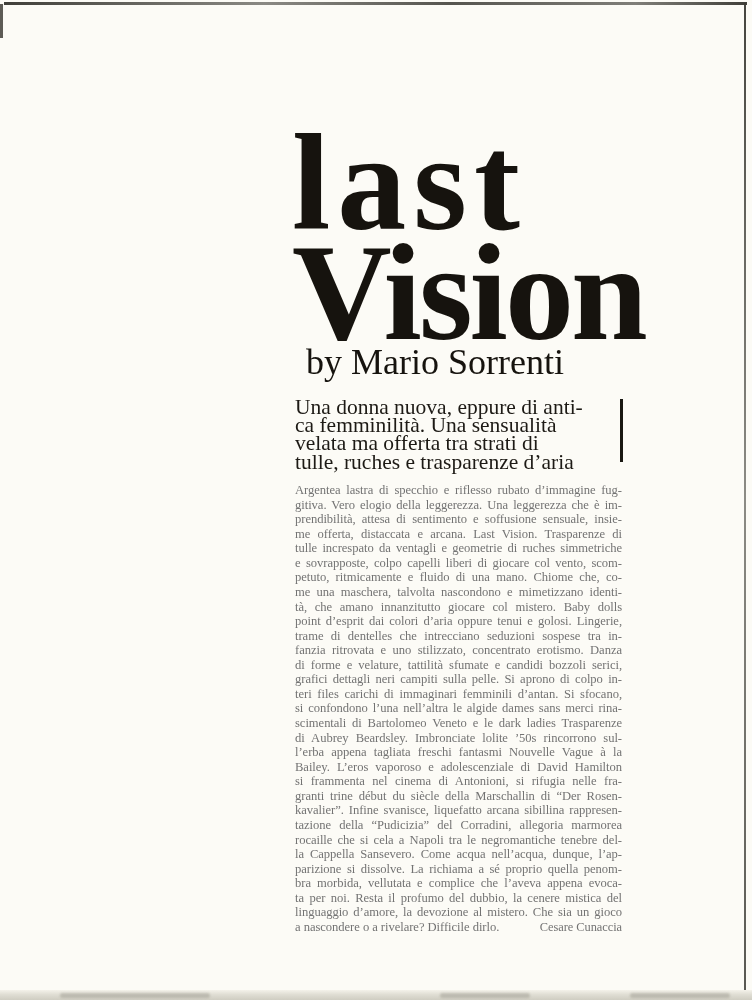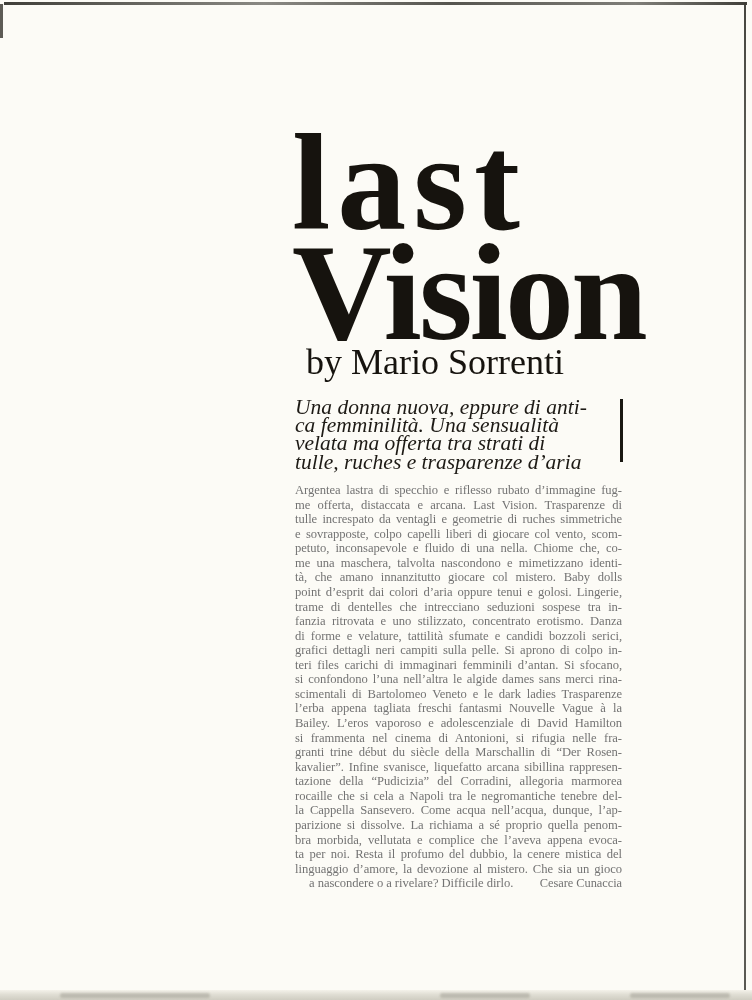--- a/index.html
+++ b/index.html
@@ -58,21 +58,20 @@
     position:absolute;left:306px;top:344px;
     font-size:36px;line-height:36px;
     color:var(--title-ink);white-space:nowrap;
   }
 
   
   .standfirst{
     position:absolute;left:295px;top:398px;width:322px;
     font-size:21.5px;line-height:18.2px;
     color:#1d1a15;
-    font-style:italic;
   }
   .standfirst-line{white-space:nowrap;}
   .standfirst-rule{
     position:absolute;left:620px;top:399px;width:2.5px;height:63px;
     background:#191712;
   }
 
   
   .body-copy{
     position:absolute;left:295px;top:483px;width:327px;
@@ -81,21 +80,20 @@
     letter-spacing:-0.05px;
   }
   .body-line{
     white-space:nowrap;
     text-align:justify;
     text-align-last:justify;
   }
   .body-close{
     display:flex;justify-content:space-between;align-items:center;
     white-space:nowrap;
-    margin-left:14px;
   }
   .body-close .author{font-size:12.4px;}
 </style>
 </head>
 <body>
 
 <div class="page">
 
   <div class="scan-top-edge"></div>
   <div class="scan-right-edge"></div>
@@ -112,34 +110,37 @@
       <div class="standfirst-line">Una donna nuova, eppure di anti-</div>
       <div class="standfirst-line">ca femminilità. Una sensualità</div>
       <div class="standfirst-line">velata ma offerta tra strati di</div>
       <div class="standfirst-line">tulle, ruches e trasparenze d’aria</div>
     </div>
   <div class="standfirst-rule"></div>
 
   <div class="body-copy">
     <div>
         <div class="body-line">Argentea lastra di specchio e riflesso rubato d’immagine fug-</div>
+        <div class="body-line">gitiva. Vero elogio della leggerezza. Una leggerezza che è im-</div>
+        <div class="body-line">prendibilità, attesa di sentimento e soffusione sensuale, insie-</div>
         <div class="body-line">me offerta, distaccata e arcana. Last Vision. Trasparenze di</div>
         <div class="body-line">tulle increspato da ventagli e geometrie di ruches simmetriche</div>
         <div class="body-line">e sovrapposte, colpo capelli liberi di giocare col vento, scom-</div>
-        <div class="body-line">petuto, inconsapevole e fluido di una nella. Chiome che, co-</div>
+        <div class="body-line">petuto, ritmicamente e fluido di una mano. Chiome che, co-</div>
         <div class="body-line">me una maschera, talvolta nascondono e mimetizzano identi-</div>
         <div class="body-line">tà, che amano innanzitutto giocare col mistero. Baby dolls</div>
         <div class="body-line">point d’esprit dai colori d’aria oppure tenui e golosi. Lingerie,</div>
         <div class="body-line">trame di dentelles che intrecciano seduzioni sospese tra in-</div>
         <div class="body-line">fanzia ritrovata e uno stilizzato, concentrato erotismo. Danza</div>
         <div class="body-line">di forme e velature, tattilità sfumate e candidi bozzoli serici,</div>
         <div class="body-line">grafici dettagli neri campiti sulla pelle. Si aprono di colpo in-</div>
         <div class="body-line">teri files carichi di immaginari femminili d’antan. Si sfocano,</div>
         <div class="body-line">si confondono l’una nell’altra le algide dames sans merci rina-</div>
         <div class="body-line">scimentali di Bartolomeo Veneto e le dark ladies Trasparenze</div>
+        <div class="body-line">di Aubrey Beardsley. Imbronciate lolite ’50s rincorrono sul-</div>
         <div class="body-line">l’erba appena tagliata freschi fantasmi Nouvelle Vague à la</div>
         <div class="body-line">Bailey. L’eros vaporoso e adolescenziale di David Hamilton</div>
         <div class="body-line">si frammenta nel cinema di Antonioni, si rifugia nelle fra-</div>
         <div class="body-line">granti trine début du siècle della Marschallin di “Der Rosen-</div>
         <div class="body-line">kavalier”. Infine svanisce, liquefatto arcana sibillina rappresen-</div>
         <div class="body-line">tazione della “Pudicizia” del Corradini, allegoria marmorea</div>
         <div class="body-line">rocaille che si cela a Napoli tra le negromantiche tenebre del-</div>
         <div class="body-line">la Cappella Sansevero. Come acqua nell’acqua, dunque, l’ap-</div>
         <div class="body-line">parizione si dissolve. La richiama a sé proprio quella penom-</div>
         <div class="body-line">bra morbida, vellutata e complice che l’aveva appena evoca-</div>

